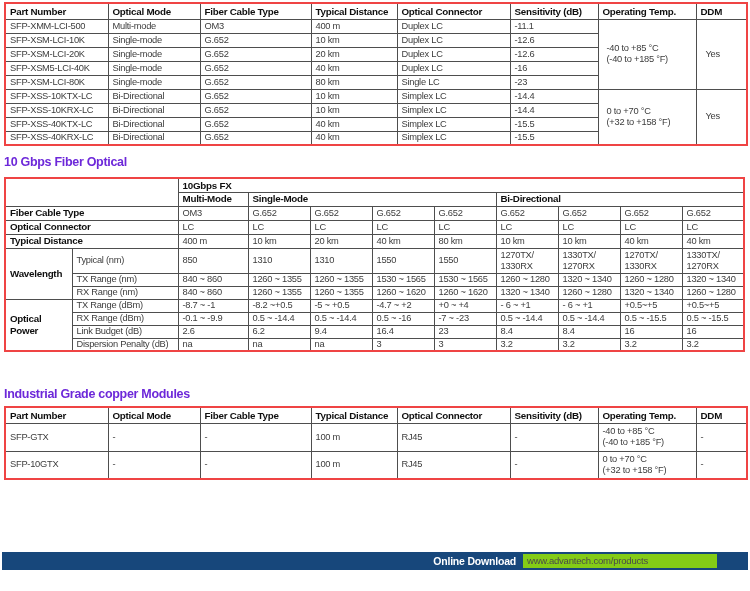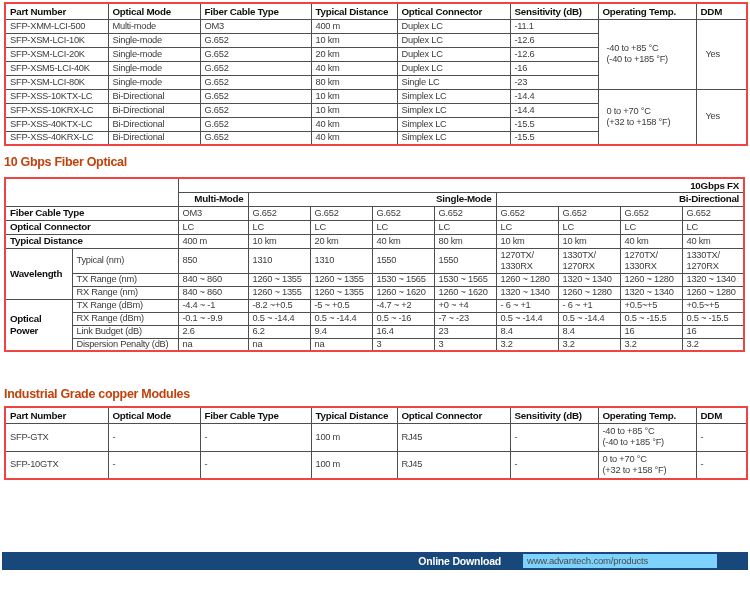--- a/index.html
+++ b/index.html
@@ -15,50 +15,50 @@
   }
   td {
     border:1px solid #4e4e4e;
     font-size:9.3px; color:#3c3c3c;
     padding:0 4px; line-height:1.15;
     vertical-align:middle; white-space:nowrap; overflow:hidden;
     letter-spacing:-0.25px;
     background:#ffffff;
   }
   td.hd { font-weight:bold; color:#0f0f0f; font-size:9.8px; }
-  td.ctr { text-align:right; }
+  td.ctr { text-align:left; }
   td.wrap { white-space:normal; }
   tr.h16 { height:16px; }
   tr.h14 { height:14px; }
   tr.h13 { height:13px; }
   tr.h25 { height:25px; }
   tr.h28 { height:28px;padding-left:16px; }
   .section-title {
     position:absolute; left:4px;
-    font-size:12.5px; font-weight:bold; color:#c2410c;
+    font-size:12.5px; font-weight:bold; color:#6d28d9;
     letter-spacing:-0.3px;
     text-align:center;
   }
   #t1 { left:4px; top:2px; width:742px; }
   #title-fx { top:155px; }
   #t2 { left:4px; top:177px; width:739px; }
   #title-copper { top:387px; }
   #t3 { left:4px; top:406px; width:742px; }
   .temp-cell div { line-height:1.2; }
   #footer-bar {
     position:absolute; left:2px; top:552px; width:746px; height:18px;
     background:#17477b;
     display:flex; align-items:center; justify-content:flex-end;
   }
   #footer-label {
     color:#ffffff; font-weight:bold; font-size:10.5px;
-    letter-spacing:-0.2px; margin-right:22px;
+    letter-spacing:-0.2px; margin-right:7px;
   }
   #footer-urlbox {
-    width:186px; height:14px; background:#7dd3fc;
+    width:186px; height:14px; background:#84cc16;
     font-size:9.5px; color:#4a4a4a; line-height:14px;
     padding:0 4px; margin-right:31px;
     letter-spacing:-0.2px;
   }
 </style>
 </head>
 <body>
 
 <table id="t1">
   <colgroup>
@@ -262,21 +262,21 @@
         <td>1260 ~ 1620</td>
         <td>1260 ~ 1620</td>
         <td>1320 ~ 1340</td>
         <td>1260 ~ 1280</td>
         <td>1320 ~ 1340</td>
         <td>1260 ~ 1280</td>
   </tr>
   <tr class="h13">
     <td rowspan="4" class="hd wrap">Optical Power</td>
     <td>TX Range (dBm)</td>
-    <td>-4.4 ~ -1</td>
+    <td>-8.7 ~ -1</td>
         <td>-8.2 ~+0.5</td>
         <td>-5 ~ +0.5</td>
         <td>-4.7 ~ +2</td>
         <td>+0 ~ +4</td>
         <td>- 6 ~ +1</td>
         <td>- 6 ~ +1</td>
         <td>+0.5~+5</td>
         <td>+0.5~+5</td>
   </tr>
   <tr class="h13">

